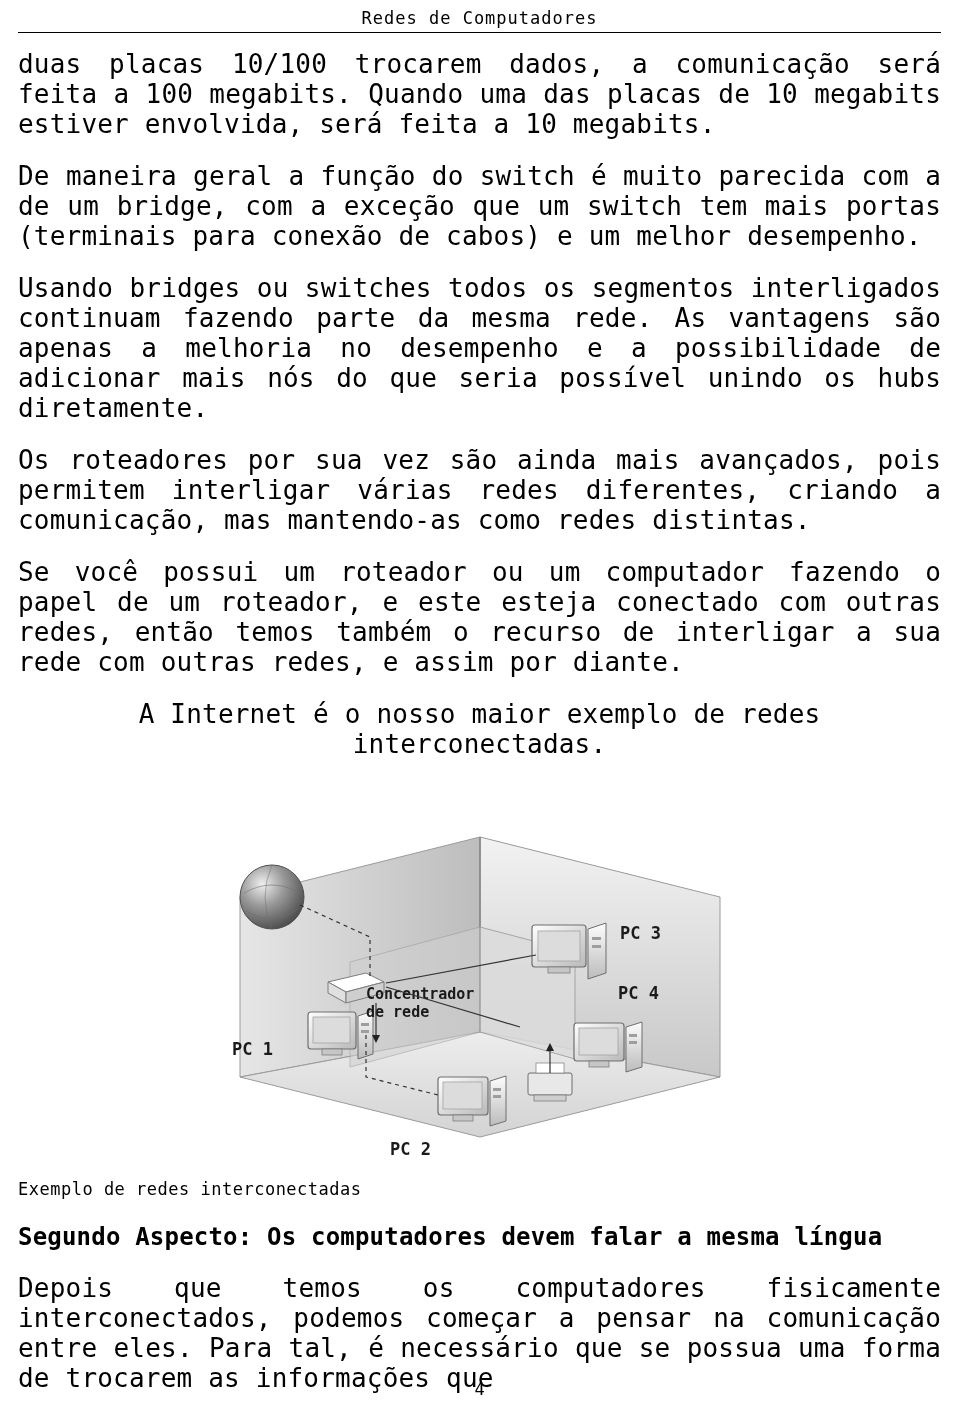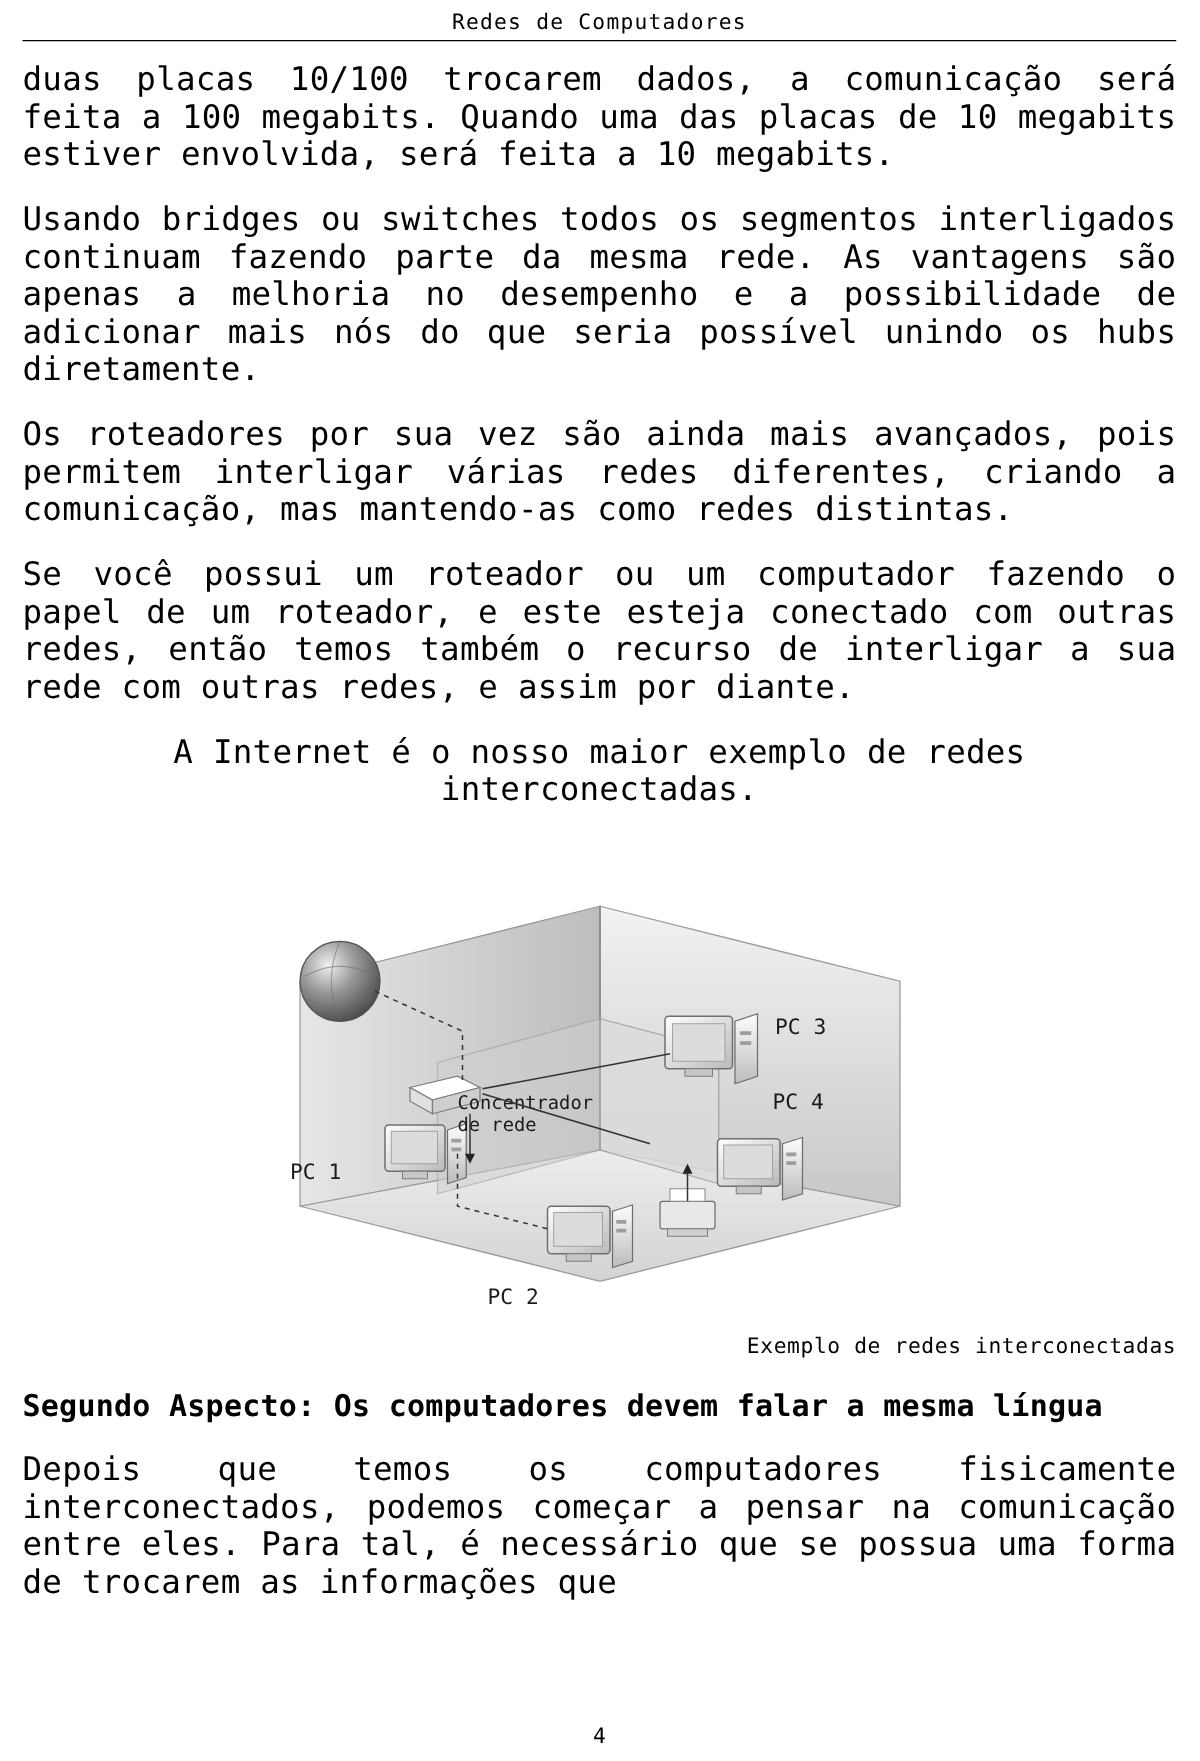--- a/index.html
+++ b/index.html
@@ -44,24 +44,25 @@
   }
   p.body-text.last {
     margin-bottom: 18px;
   }
   p.nojust {
     text-align: center;
   }
   .figure-wrap {
     margin: 8px 0 0 0;
     text-align: center;
+    font-weight: bold;
   }
   .figure-caption {
     font-size: 17px;
-    text-align: right;
+    text-align: left;
     margin: 2px 0 24px 0;
     letter-spacing: 0.5px;
   }
   h2.section-heading {
     font-size: 24px;
     font-weight: bold;
     margin: 0 0 22px 0;
     letter-spacing: 0.2px;
   }
   .footer-num {
@@ -76,20 +77,21 @@
 </style>
 </head>
 <body>
 
 <div class="page">
 
   <div class="header">Redes de Computadores</div>
   <hr class="header-rule">
 
   <p class="body-text">duas placas 10/100 trocarem dados, a comunicação será feita a 100 megabits. Quando uma das placas de 10 megabits estiver envolvida, será feita a 10 megabits.</p>
+  <p class="body-text">De maneira geral a função do switch é muito parecida com a de um bridge, com a exceção que um switch tem mais portas (terminais para conexão de cabos) e um melhor desempenho.</p>
   <p class="body-text">Usando bridges ou switches todos os segmentos interligados continuam fazendo parte da mesma rede. As vantagens são apenas a melhoria no desempenho e a possibilidade de adicionar mais nós do que seria possível unindo os hubs diretamente.</p>
   <p class="body-text">Os roteadores por sua vez são ainda mais avançados, pois permitem interligar várias redes diferentes, criando a comunicação, mas mantendo-as como redes distintas.</p>
   <p class="body-text">Se você possui um roteador ou um computador fazendo o papel de um roteador, e este esteja conectado com outras redes, então temos também o recurso de interligar a sua rede com outras redes, e assim por diante.</p>
   <p class="body-text nojust last">A Internet é o nosso maior exemplo de redes interconectadas.</p>
 
   <div class="figure-wrap">
     <svg class="diagram" width="600" height="400" viewBox="0 0 600 400">
       <defs>
         <linearGradient id="wallG" x1="0" y1="0" x2="0" y2="1">
           <stop offset="0%" stop-color="#f2f2f2"></stop>

